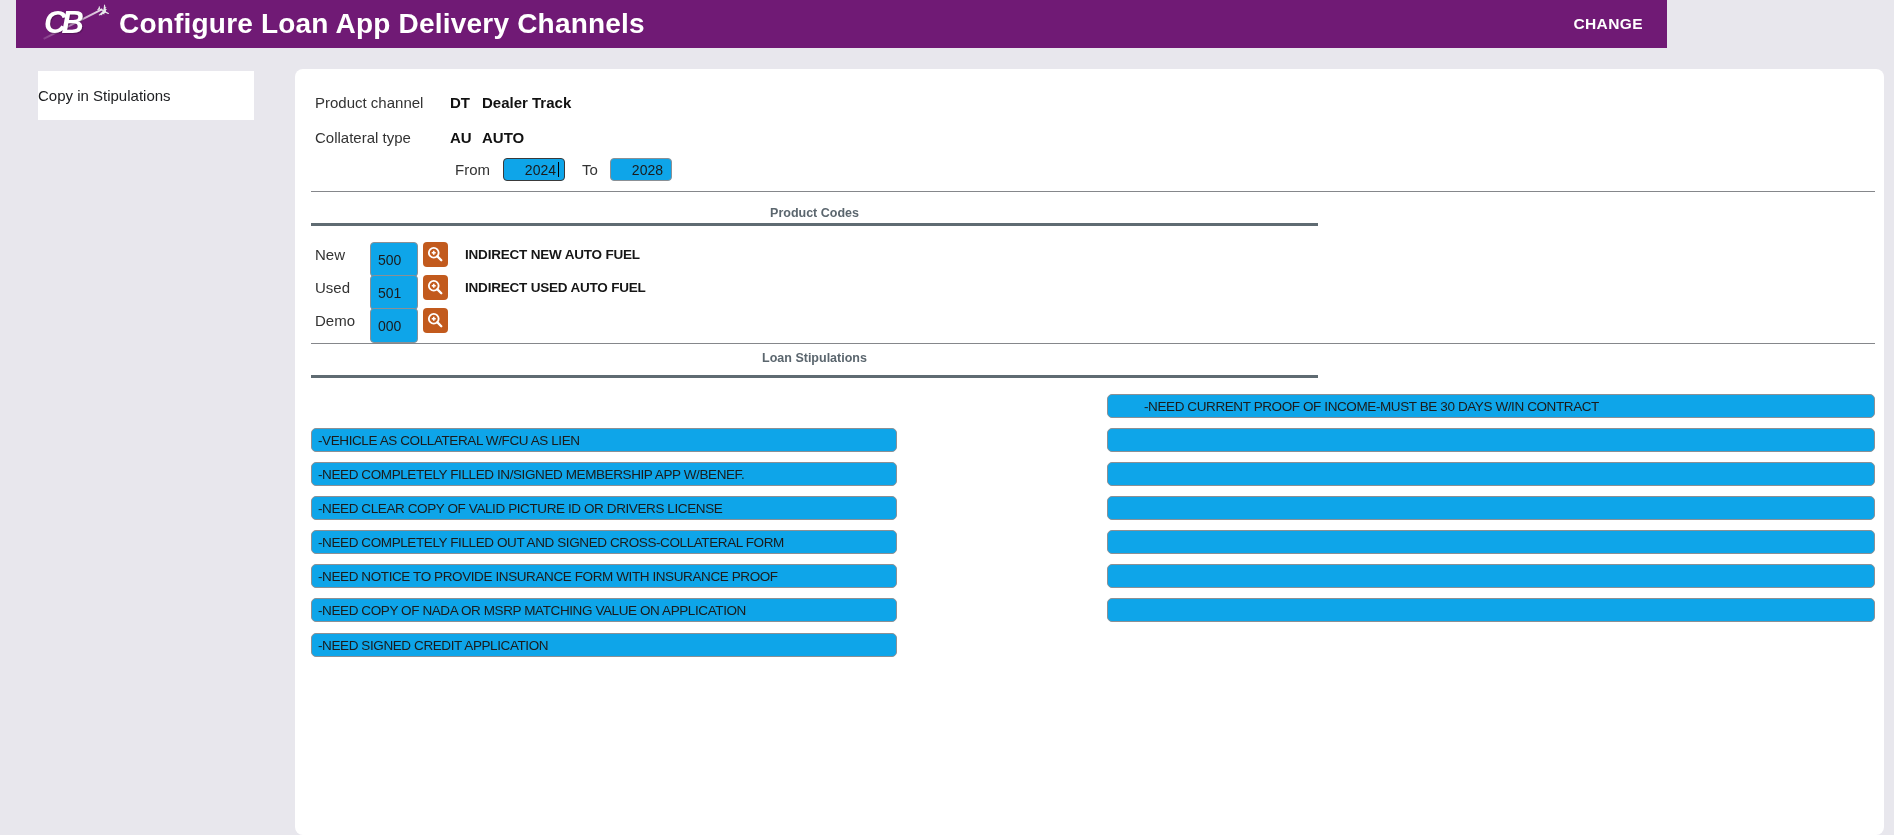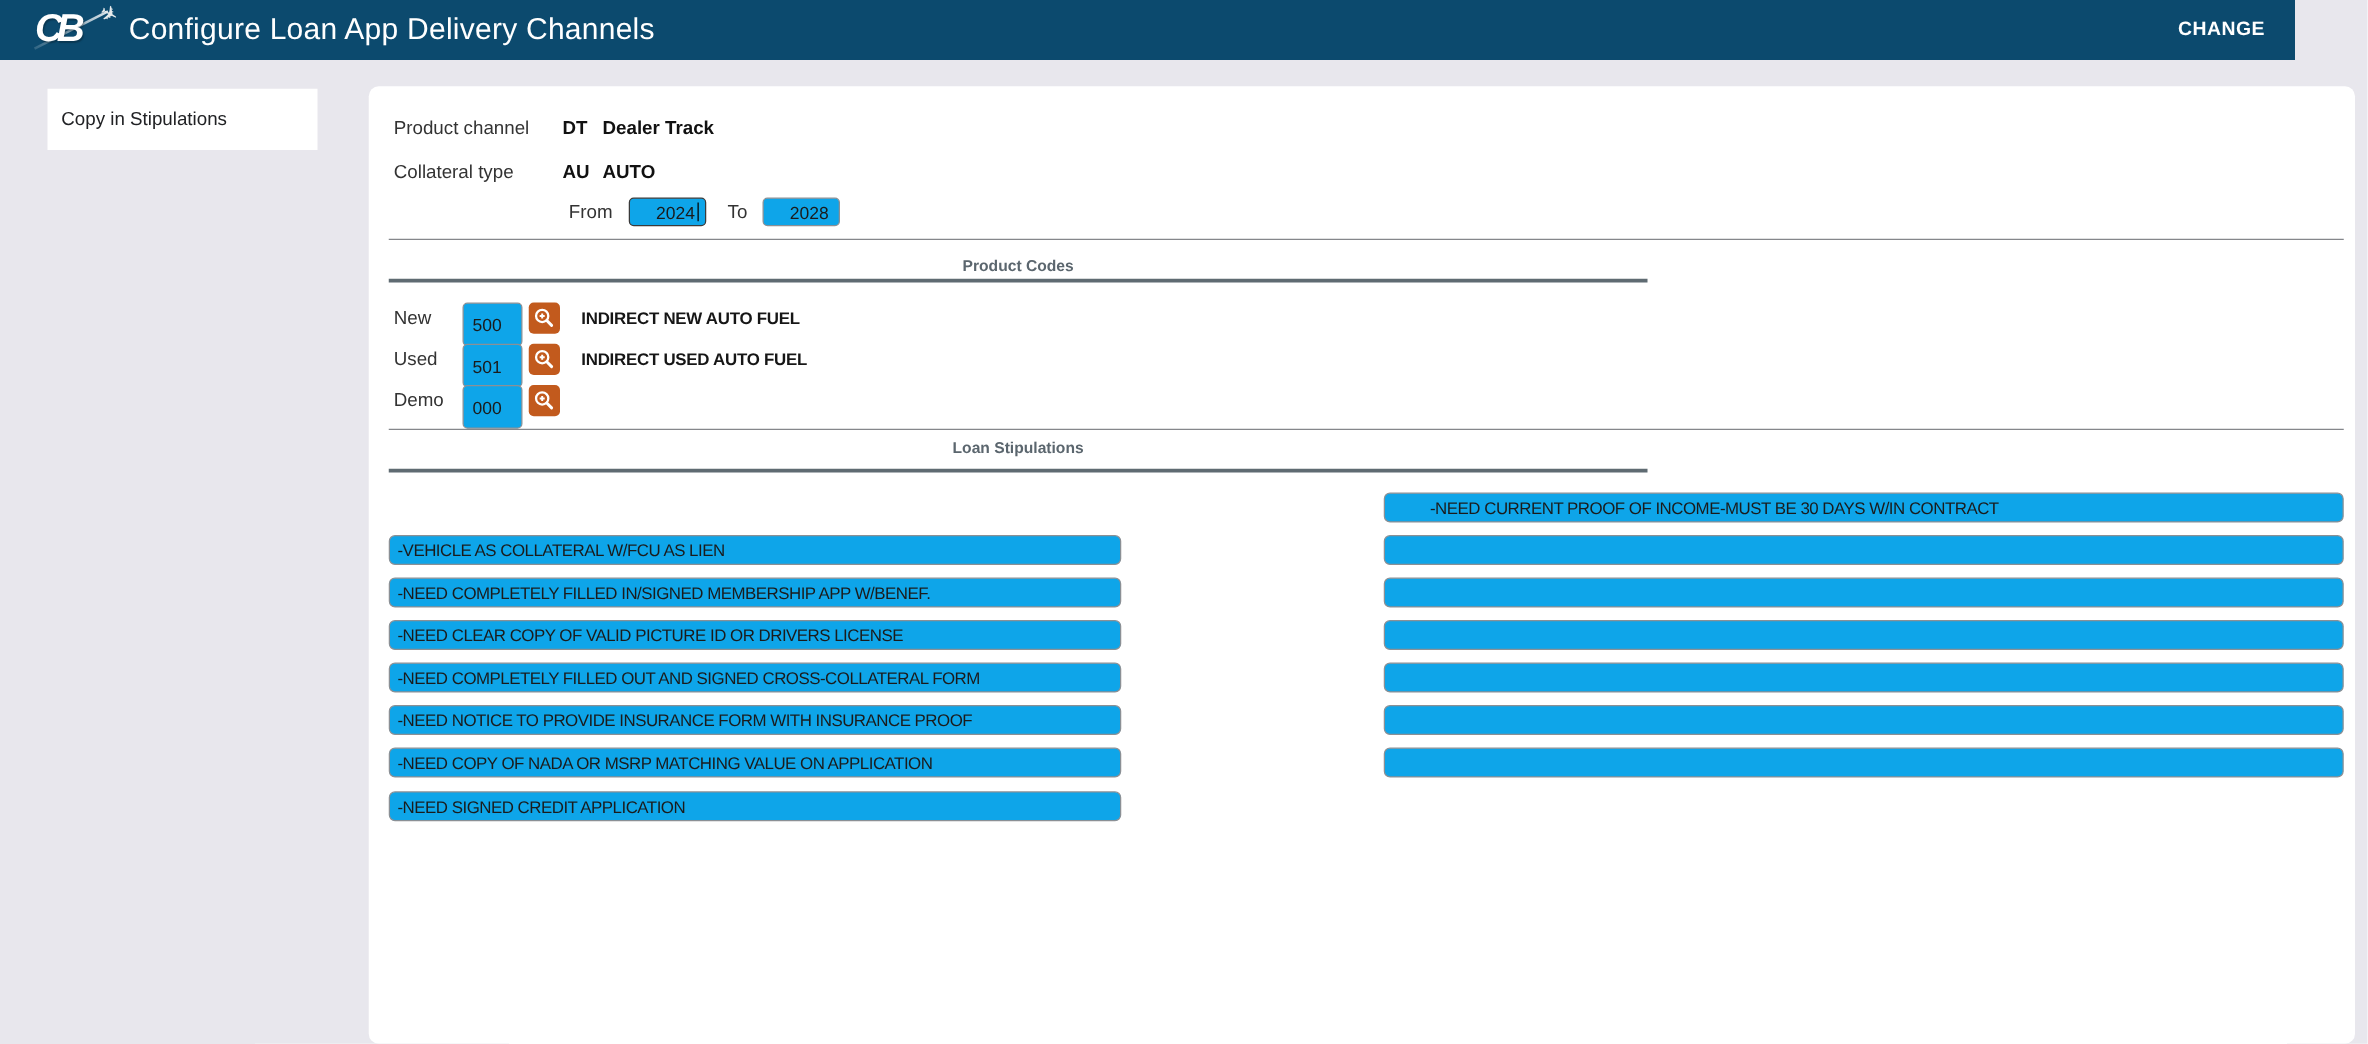--- a/index.html
+++ b/index.html
@@ -1,36 +1,36 @@
 <!DOCTYPE html>
 <html><head>
 <meta charset="utf-8">
 <style>
   * { margin:0; padding:0; box-sizing:border-box; }
   html,body { width:1894px; height:835px; overflow:hidden; }
   body { font-family:"Liberation Sans", sans-serif; background:#e8e7ed; position:relative; }
 
   
-  .header { position:absolute; left:0; top:0; width:1836px; height:48px; background:#0c4a6e; }
+  .header { position:absolute; left:16px; top:0; width:1651px; height:48px; background:#701a75; }
   .logo { position:absolute; left:28px; top:2px; width:64px; height:44px; }
   .logo-cb { position:absolute; left:0; top:3px; font-size:31px; font-weight:bold; color:#fff;
              letter-spacing:-5px; font-style:italic; text-shadow:1px 1px 1px rgba(0,0,0,.25); }
   .logo-streak { position:absolute; left:-4px; top:21px; width:66px; height:2px;
                  background:linear-gradient(90deg, rgba(255,255,255,.15), rgba(255,255,255,.85));
                  transform:rotate(-27deg); }
   .logo-plane { position:absolute; right:-2px; top:-1px; font-size:17px; color:#e7ebec;
                 transform:rotate(28deg); }
   .page-title { position:absolute; left:103px; top:0; height:48px; line-height:48px;
-                color:#fff; font-size:24px; font-weight:normal; letter-spacing:.2px; }
+                color:#fff; font-size:28px; font-weight:bold; letter-spacing:.2px; }
   .change-btn { position:absolute; right:24px; top:0; height:48px; line-height:48px;
                 color:#fff; font-size:15.5px; font-weight:bold; letter-spacing:.4px; cursor:pointer; }
 
   
   .side-item { position:absolute; left:38px; top:71px; width:216px; height:49px; background:#fff;
-               display:flex; align-items:center; padding-left:11px; font-size:15px; color:#202124;
+               display:flex; align-items:center; font-size:15px; color:#202124;
                cursor:pointer; }
 
   
   .card { position:absolute; left:295px; top:69px; width:1589px; height:766px; background:#fff;
           border-radius:8px; }
 
   .flabel { position:absolute; font-size:15px; color:#333; }
   .fcode  { position:absolute; font-size:15px; font-weight:bold; color:#111; }
   .fname  { position:absolute; font-size:15px; font-weight:bold; color:#111; }
 

